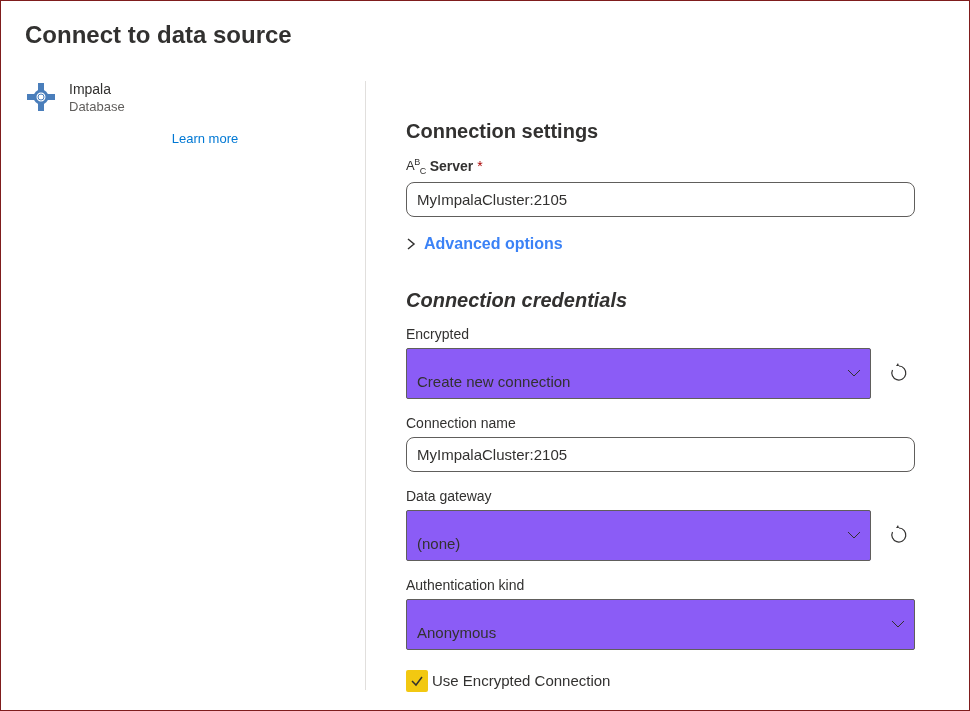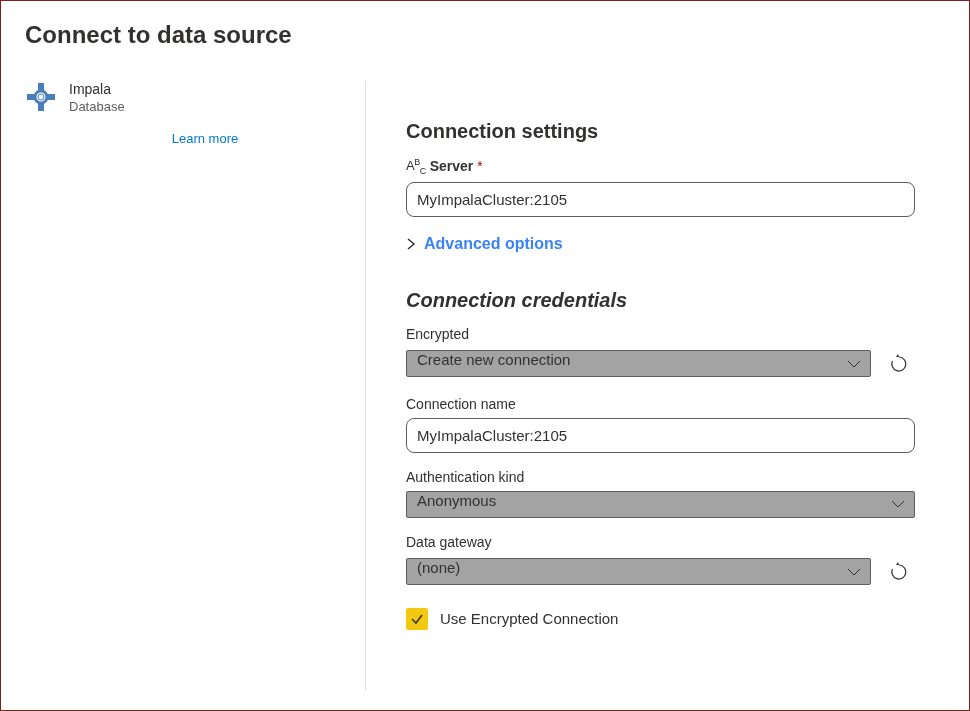--- a/index.html
+++ b/index.html
@@ -127,27 +127,27 @@
     }
     .field-row .select-wrap,
     .field-row .text-input {
       flex: 1;
     }
     .select-wrap {
       position: relative;
     }
     .select {
       width: 100%;
-      padding: 0 32px 8px 10px;
+      padding: 24px 32px 8px 10px;
       border: 1px solid #605e5c;
       border-radius: 2px;
       font-size: 15px;
       font-family: inherit;
       color: #323130;
-      background: #a3a3a3;
+      background: #8b5cf6;
       appearance: none;
       cursor: pointer;
     }
     .chevron-down {
       position: absolute;
       right: 10px;
       top: 50%;
       transform: translateY(-50%);
       pointer-events: none;
     }
@@ -172,21 +172,21 @@
       flex-shrink: 0;
     }
     .advanced-label {
       font-size: 16px;
       font-weight: 600;
       color: #3b82f6;
     }
     .checkbox-row {
       display: flex;
       align-items: center;
-      gap: 12px;
+      gap: 4px;
       margin-top: 20px;
     }
     .checkbox-box {
       width: 22px;
       height: 22px;
       background: #f2c811;
       border-radius: 2px;
       display: flex;
       align-items: center;
       justify-content: center;
@@ -264,47 +264,47 @@
           </button>
         </div>
       </div>
 
       <div class="field">
         <div class="field-label light">Connection name</div>
         <input type="text" class="text-input" value="MyImpalaCluster:2105" style="">
       </div>
 
       <div class="field">
-        <div class="field-label light">Authentication kind</div>
-        <div class="select-wrap">
-          <div class="select">Anonymous</div>
-          <svg class="chevron-down" width="14" height="10" viewBox="0 0 14 10">
-            <path d="M1 2 L7 8 L13 2" fill="none" stroke="#323130" stroke-width="1"></path>
-          </svg>
-        </div>
-      </div>
-
-      <div class="field">
         <div class="field-label light">Data gateway</div>
         <div class="field-row">
           <div class="select-wrap">
             <div class="select">(none)</div>
             <svg class="chevron-down" width="14" height="10" viewBox="0 0 14 10">
               <path d="M1 2 L7 8 L13 2" fill="none" stroke="#323130" stroke-width="1"></path>
             </svg>
           </div>
           <button class="refresh-btn">
             <svg width="20" height="20" viewBox="0 0 20 20">
               <path d="M10 3 A7 7 0 1 1 3.5 7" fill="none" stroke="#323130" stroke-width="1.2"></path>
               <path d="M9 0 L10 3 L7 3 Z" fill="#323130"></path>
             </svg>
           </button>
         </div>
       </div>
 
+      <div class="field">
+        <div class="field-label light">Authentication kind</div>
+        <div class="select-wrap">
+          <div class="select">Anonymous</div>
+          <svg class="chevron-down" width="14" height="10" viewBox="0 0 14 10">
+            <path d="M1 2 L7 8 L13 2" fill="none" stroke="#323130" stroke-width="1"></path>
+          </svg>
+        </div>
+      </div>
+
       <div class="checkbox-row">
         <div class="checkbox-box">
           <svg width="14" height="14" viewBox="0 0 14 14">
             <path d="M2 7 L6 11 L12 3" fill="none" stroke="#323130" stroke-width="1.5"></path>
           </svg>
         </div>
         <span class="checkbox-label">Use Encrypted Connection</span>
       </div>
 
     </div>

